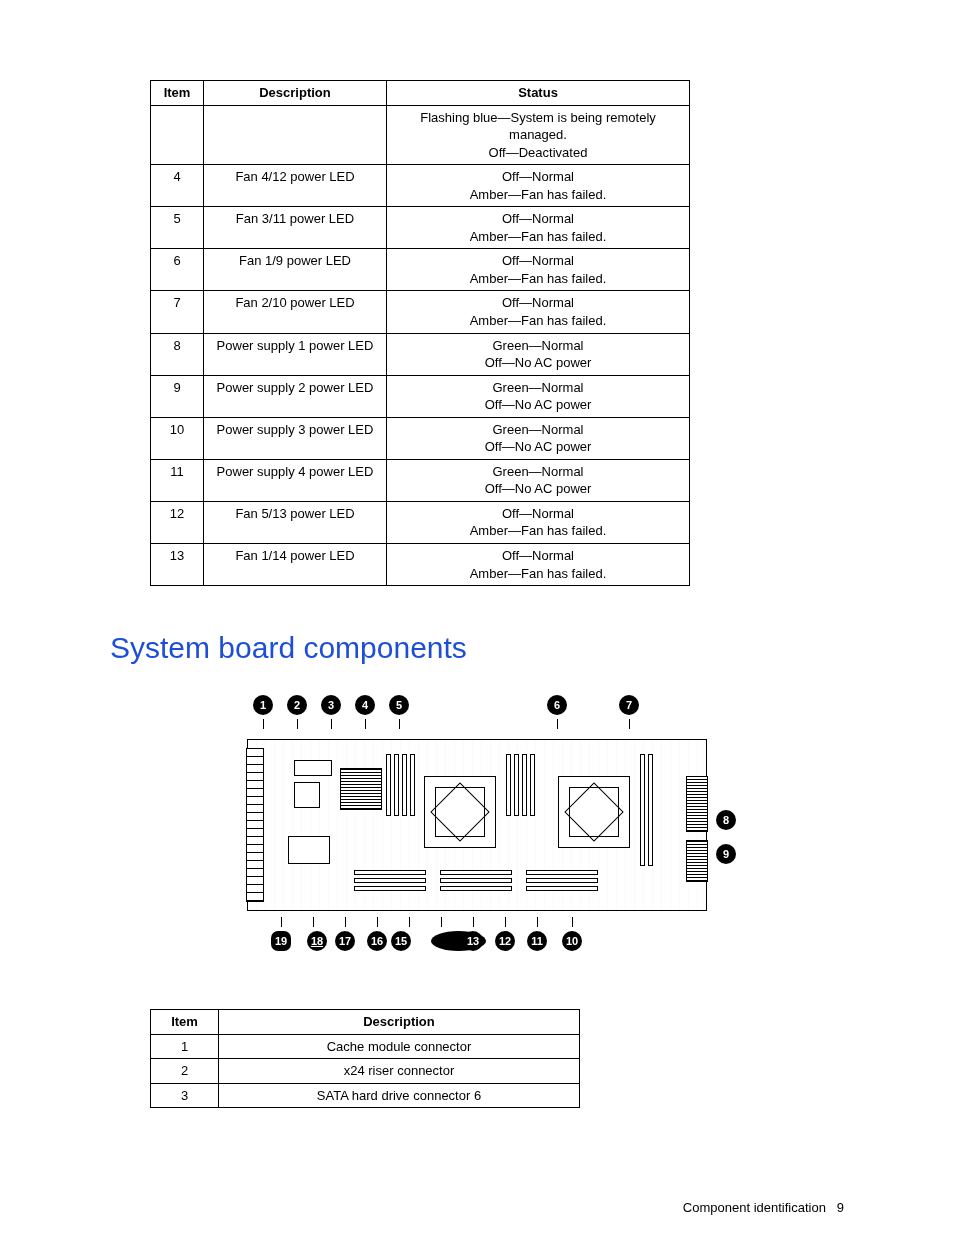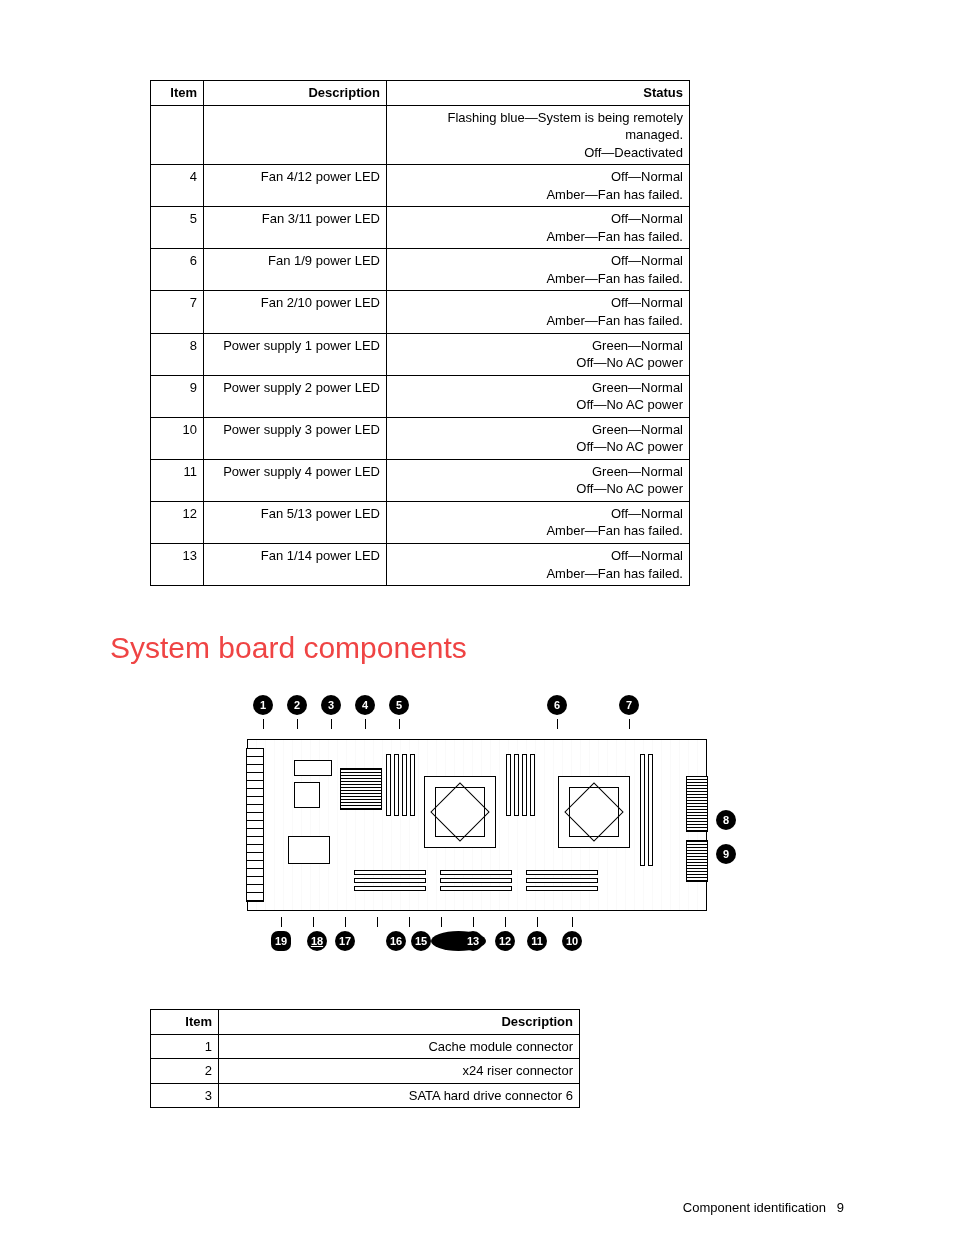--- a/index.html
+++ b/index.html
@@ -24,33 +24,33 @@
   .tbl1 {
     width: 540px;
   }
   .tbl2 {
     width: 430px;
     margin-top: 50px;
   }
   th, td {
     border: 1px solid #000;
     padding: 3px 6px;
-    text-align: right;
+    text-align: center;
     vertical-align: top;
   }
   th {
     font-weight: bold;
   }
   .tbl1 .c-item { width: 40px; }
   .tbl1 .c-desc { width: 170px; }
   .tbl2 .c-item { width: 55px; }
   h1.section {
     font-size: 30px;
     font-weight: normal;
-    color: #ef4444;
+    color: #1d4ed8;
     margin: 45px 0 30px -40px;
   }
   .diagram-wrap {
     text-align: center;
     margin: 20px 0 0 0;
   }
   .diagram {
     display: inline-block;
     position: relative;
     width: 460px;
@@ -296,22 +296,22 @@
           <div class="leader" style="left: 194px;"></div>
           <div class="leader" style="left: 226px;"></div>
           <div class="leader" style="left: 258px;"></div>
           <div class="leader" style="left: 290px;"></div>
           <div class="leader" style="left: 325px;"></div>
         </div>
     <div class="callout-row" id="bottom-callouts">
           <div class="callout" style="left: 24px; border-radius: 7px;">19</div>
           <div class="callout" style="left: 60px; text-decoration: underline;">18</div>
           <div class="callout" style="left: 88px;">17</div>
-          <div class="callout" style="left: 120px; margin-left: 19px;">16</div>
-          <div class="callout" style="left: 164px;">15</div>
+          <div class="callout" style="left: 120px;">16</div>
+          <div class="callout" style="left: 144px;">15</div>
           <div class="callout" style="left: 184px; padding-left: 35px;">14</div>
           <div class="callout" style="left: 216px;">13</div>
           <div class="callout" style="left: 248px;">12</div>
           <div class="callout" style="left: 280px;">11</div>
           <div class="callout" style="left: 315px;">10</div>
         </div>
   </div>
 </div>
 
 <table class="tbl2">

